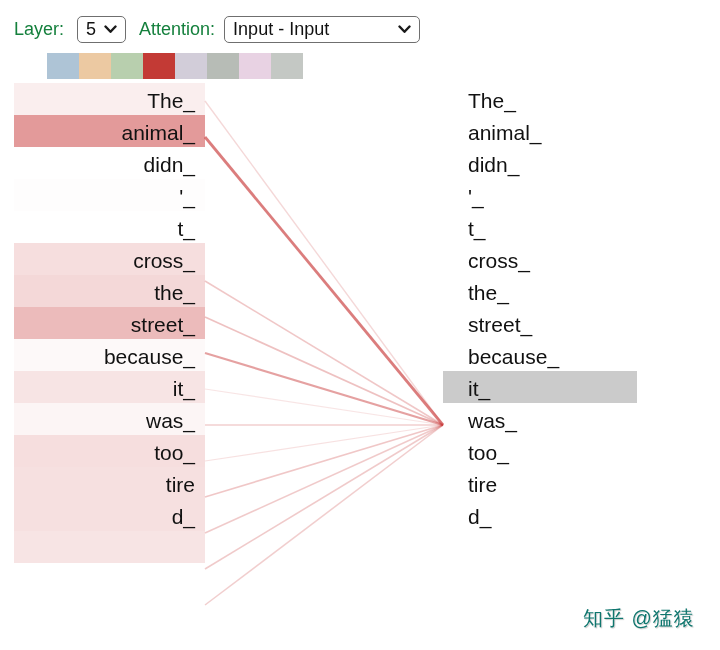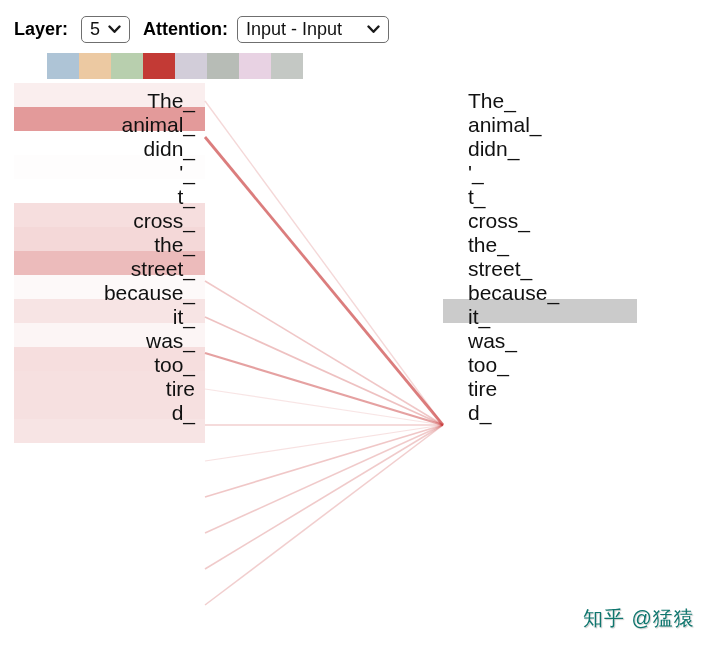--- a/index.html
+++ b/index.html
@@ -2,37 +2,37 @@
 <html><head>
 <meta charset="utf-8">
 <style>
   html,body{margin:0;padding:0;background:#ffffff;}
   body{width:720px;height:650px;position:relative;overflow:hidden;
        font-family:"Liberation Sans","DejaVu Sans",sans-serif;color:#111;}
   .stage{position:absolute;left:0;top:0;width:720px;height:650px;}
 
   
   .toolbar{position:absolute;left:14px;top:16px;display:flex;align-items:center;font-size:18px;}
-  .toolbar .lbl{white-space:nowrap;color:#000000;font-weight:bold;}
+  .toolbar .lbl{white-space:nowrap;color:#15803d;}
   .select{display:inline-flex;align-items:center;justify-content:space-between;
           background:#ffffff;border:1.5px solid #6f6f6f;border-radius:5px;
           height:27px;padding:0 8px;box-sizing:border-box;cursor:pointer;font-size:18px;}
   .select .chev{display:flex;align-items:center;margin-left:8px;}
   #layerSelect{margin-left:13px;min-width:47px;}
   #attnLabel{margin-left:13px;}
-  #attnSelect{margin-left:9px;width:152px;}
+  #attnSelect{margin-left:9px;width:196px;}
 
   
   .palette{position:absolute;left:47px;top:53px;display:flex;}
   .swatch{width:32px;height:26px;cursor:pointer;}
 
   
   .left-col{position:absolute;left:14px;top:83px;width:191px;}
   .right-col{position:absolute;left:443px;top:83px;width:194px;}
-  .tok{height:24px;line-height:36px;font-size:21px;box-sizing:border-box;
+  .tok{height:32px;line-height:36px;font-size:21px;box-sizing:border-box;
        white-space:pre;cursor:pointer;}
   .left-col .tok{text-align:right;padding-right:10px;}
   .right-col .tok{text-align:left;padding-left:25px;}
 
   svg.lines{position:absolute;left:0;top:0;pointer-events:none;}
 
   .watermark{position:absolute;left:583px;top:605px;font-size:20px;letter-spacing:1px;
              color:#0f766e;text-shadow:-1px -1px 0 #ffffff,1px 1px 1px #c9c9c9;
              white-space:nowrap;}
 </style>

